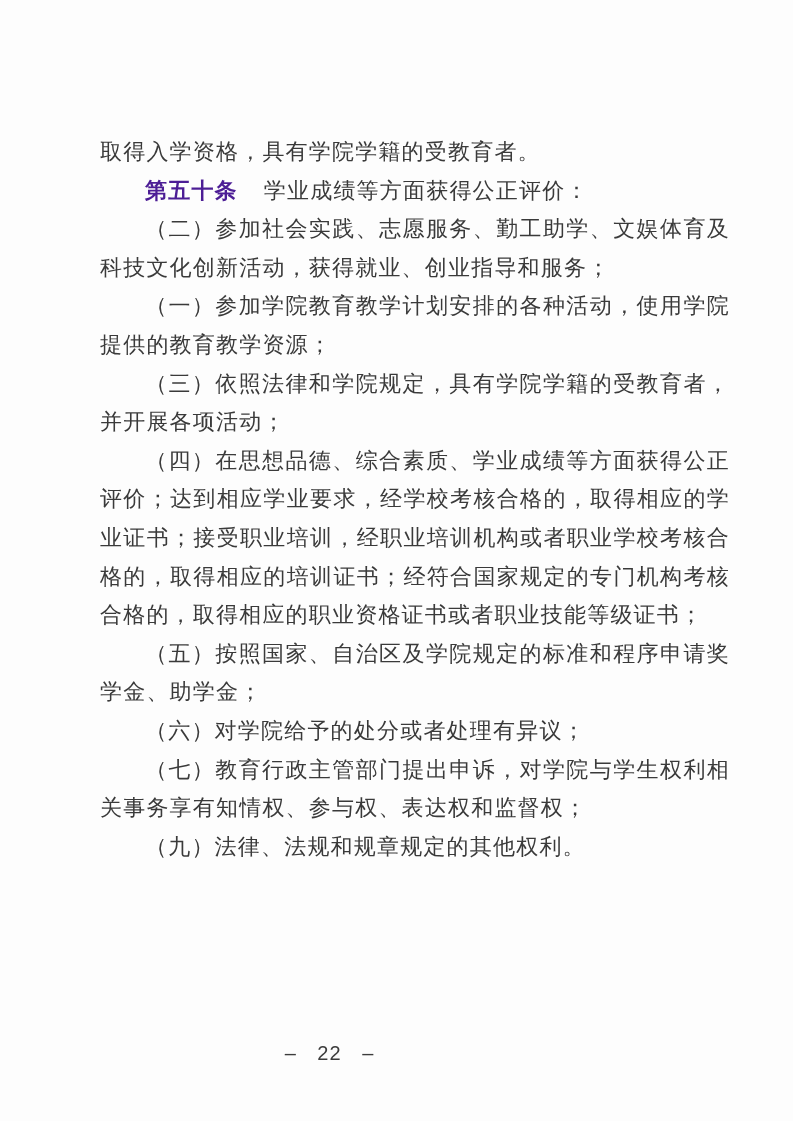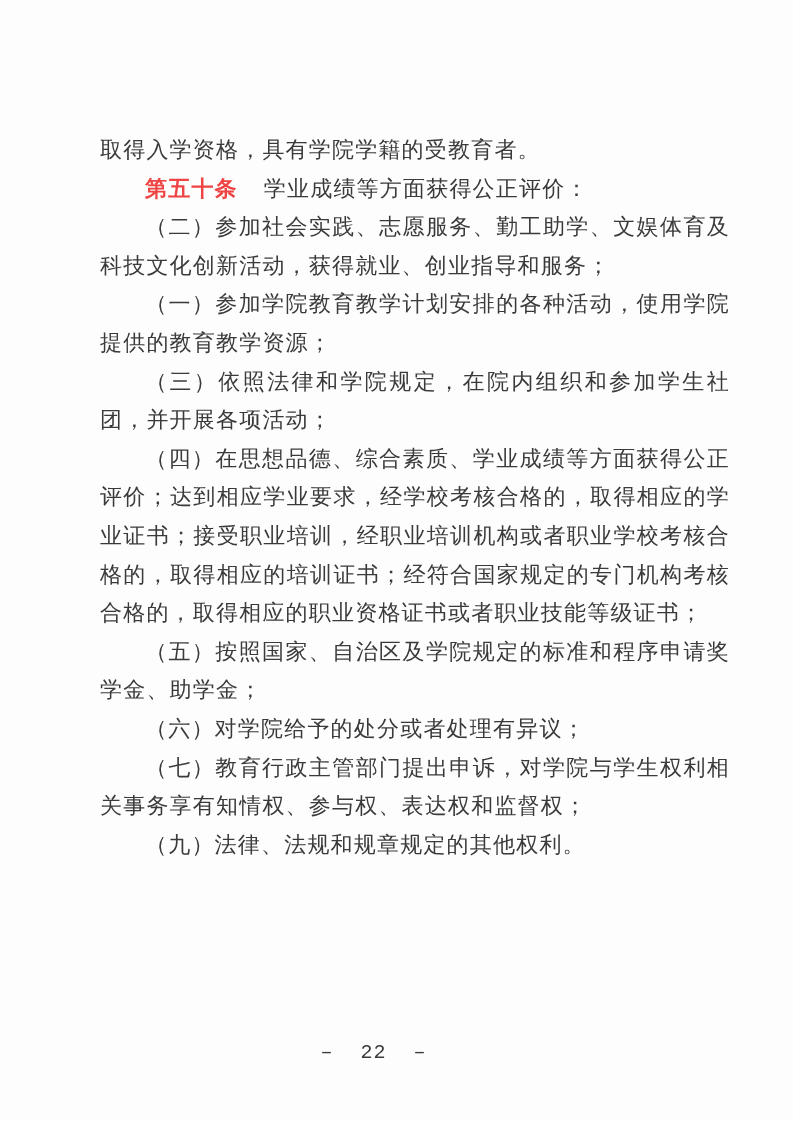--- a/index.html
+++ b/index.html
@@ -7,21 +7,21 @@
     padding: 0;
     background: #e8e8e8;
   }
   .page {
     position: relative;
     width: 793px;
     height: 1121px;
     margin: 0 auto;
     background: #fdfdfd;
     overflow: hidden;
-    font-family: Liberation Mono, monospace;
+    font-family: Liberation Sans, sans-serif;
     color: #3a3a3a;
   }
   .content {
     position: absolute;
     left: 100px;
     top: 133px;
     width: 630px;
     font-size: 22px;
     line-height: 38.6px;
     letter-spacing: 1.2px;
@@ -30,53 +30,52 @@
   }
   .para {
     margin: 0;
     padding: 0;
   }
   .para.indent {
     text-indent: 45px;
   }
   .article-number {
     font-weight: bold;
-    color: #ef4444;
+    color: #4c1d95;
     margin-right: 26px;
   }
   .footer {
     position: absolute;
     left: 0;
     top: 1040px;
     width: 659px;
     text-align: center;
     font-size: 20px;
     line-height: 26px;
     color: #3c3c3c;
     letter-spacing: 1px;
     word-spacing: 14px;
-    padding-left: 44px;
   }
 </style>
 </head>
 <body>
 
 <div class="page">
 
   <div class="content">
 
     <p class="para"><span>取得入学资格，具有学院学籍的受教育者。</span></p>
 
     <p class="para indent"><span class="article-number">第五十条</span><span>学业成绩等方面获得公正评价：</span></p>
 
     <p class="para indent"><span>（二）</span><span>参加社会实践、志愿服务、勤工助学、文娱体育及科技文化创新活动，获得就业、创业指导和服务；</span></p>
 
     <p class="para indent"><span>（一）</span><span>参加学院教育教学计划安排的各种活动，使用学院提供的教育教学资源；</span></p>
 
-    <p class="para indent"><span>（三）</span><span>依照法律和学院规定，在院内组织和参加学生社团，并开展各项活动；</span></p>
+    <p class="para indent"><span>（三）</span><span>依照法律和学院规定，具有学院学籍的受教育者，并开展各项活动；</span></p>
 
     <p class="para indent"><span>（四）</span><span>在思想品德、综合素质、学业成绩等方面获得公正评价；达到相应学业要求，经学校考核合格的，取得相应的学业证书；接受职业培训，经职业培训机构或者职业学校考核合格的，取得相应的培训证书；经符合国家规定的专门机构考核合格的，取得相应的职业资格证书或者职业技能等级证书；</span></p>
 
     <p class="para indent"><span>（五）</span><span>按照国家、自治区及学院规定的标准和程序申请奖学金、助学金；</span></p>
 
     <p class="para indent"><span>（六）</span><span>对学院给予的处分或者处理有异议；</span></p>
 
     <p class="para indent"><span>（七）</span><span>教育行政主管部门提出申诉，对学院与学生权利相关事务享有知情权、参与权、表达权和监督权；</span></p>
 
 

